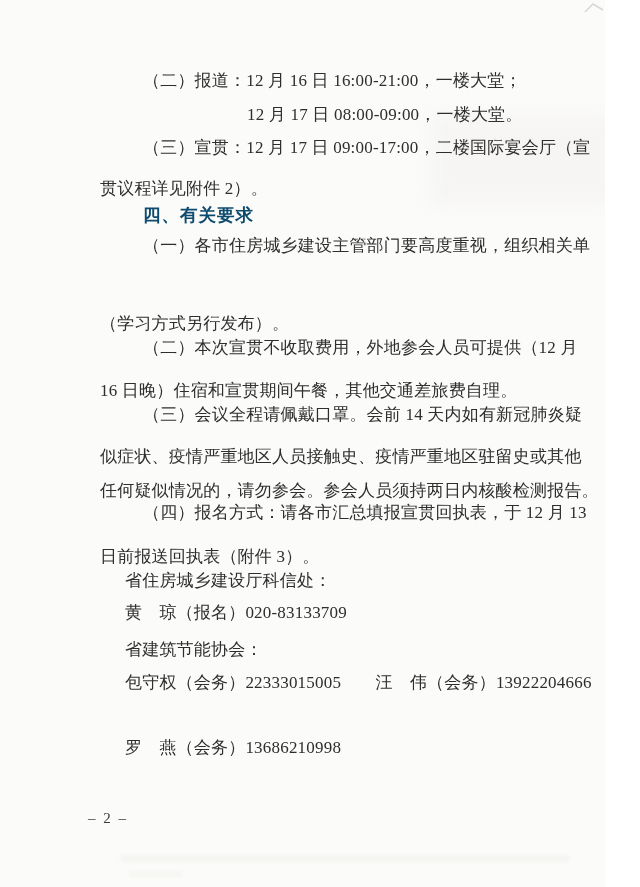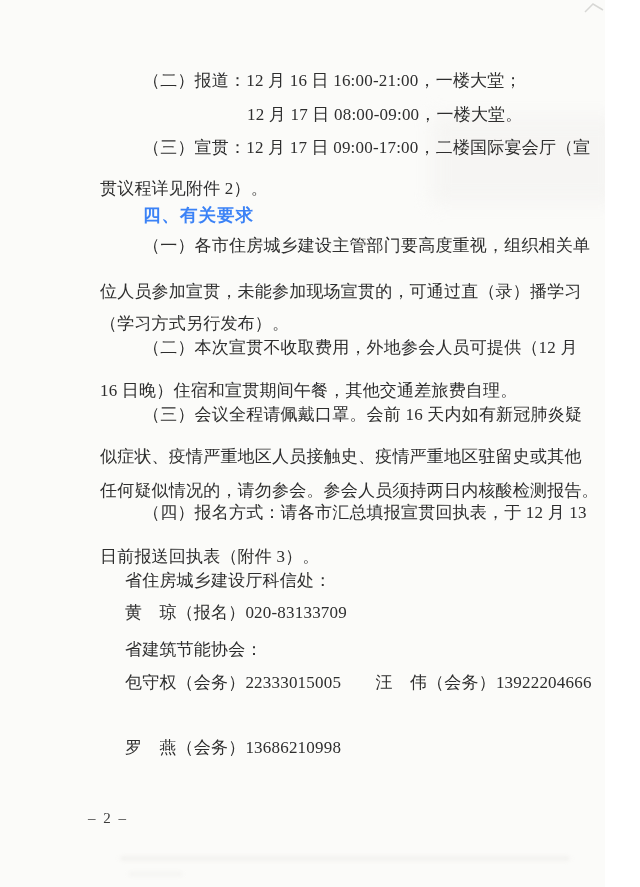--- a/index.html
+++ b/index.html
@@ -18,21 +18,21 @@
     line-height:24px;
     letter-spacing:0.2px;
   }
   .indent2 { left:143px; }
   .flush   { left:100px;margin-top:11px; }
   .time2   { left:247px; }
   .contact { left:125px; }
   .section-heading {
     font-weight:bold;
     font-family:"Liberation Sans","DejaVu Sans",sans-serif;
-    color:#3b82f6;
+    color:#0c4a6e;
     font-size:17.5px;
     letter-spacing:1px;
   }
   .page-number {
     left:88px; top:806px;
     font-size:15px;
     letter-spacing:2px;
     color:#3a3a3a;
   }
   
@@ -58,27 +58,26 @@
   <div class="scan-patch"></div>
 
   <div class="line indent2" style="top:69px">（二）报道：12 月 16 日 16:00-21:00，一楼大堂；</div>
   <div class="line time2" style="top:103px">12 月 17 日 08:00-09:00，一楼大堂。</div>
   <div class="line indent2" style="top:136px">（三）宣贯：12 月 17 日 09:00-17:00，二楼国际宴会厅（宣</div>
   <div class="line flush" style="top:166px">贯议程详见附件 2）。</div>
 
   <div class="line indent2 section-heading" style="top:203px">四、有关要求</div>
 
   <div class="line indent2" style="top:234px">（一）各市住房城乡建设主管部门要高度重视，组织相关单</div>
-  <div class="line flush" style="top:269px">位人员参加宣贯，未能参加现场宣贯的，可通过直（录）播学习</div>
   <div class="line flush" style="top:301px">（学习方式另行发布）。</div>
 
   <div class="line indent2" style="top:336px">（二）本次宣贯不收取费用，外地参会人员可提供（12 月</div>
   <div class="line flush" style="top:368px">16 日晚）住宿和宣贯期间午餐，其他交通差旅费自理。</div>
 
-  <div class="line indent2" style="top:403px">（三）会议全程请佩戴口罩。会前 16 天内如有新冠肺炎疑</div>
+  <div class="line indent2" style="top:403px">（三）会议全程请佩戴口罩。会前 14 天内如有新冠肺炎疑</div>
   <div class="line flush" style="top:434px">似症状、疫情严重地区人员接触史、疫情严重地区驻留史或其他</div>
   <div class="line flush" style="top:468px">任何疑似情况的，请勿参会。参会人员须持两日内核酸检测报告。</div>
 
   <div class="line indent2" style="top:501px">（四）报名方式：请各市汇总填报宣贯回执表，于 12 月 13</div>
   <div class="line flush" style="top:534px">日前报送回执表（附件 3）。</div>
 
   <div class="line contact" style="top:569px">省住房城乡建设厅科信处：</div>
   <div class="line contact" style="top:601px">黄　琼（报名）020-83133709</div>
   <div class="line contact" style="top:638px">省建筑节能协会：</div>
   <div class="line contact" style="top:671px">包守权（会务）22333015005　　汪　伟（会务）13922204666</div>

